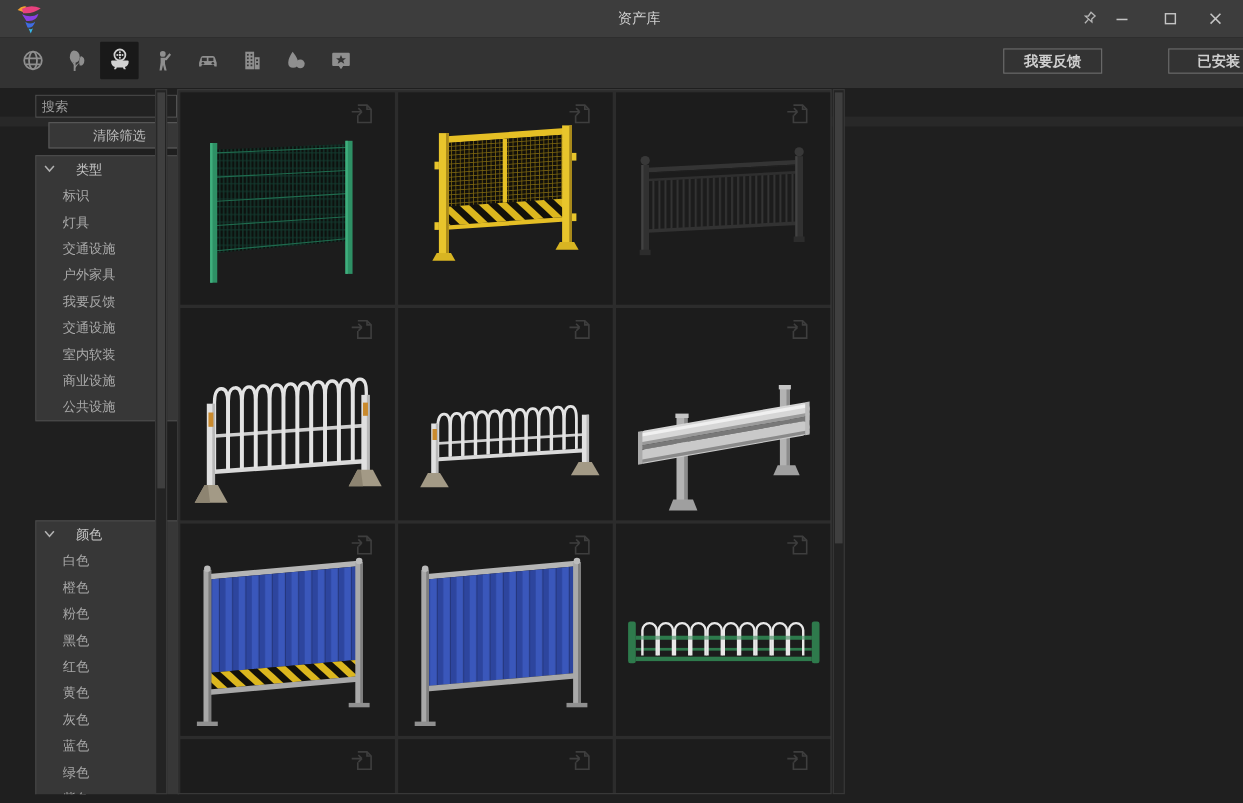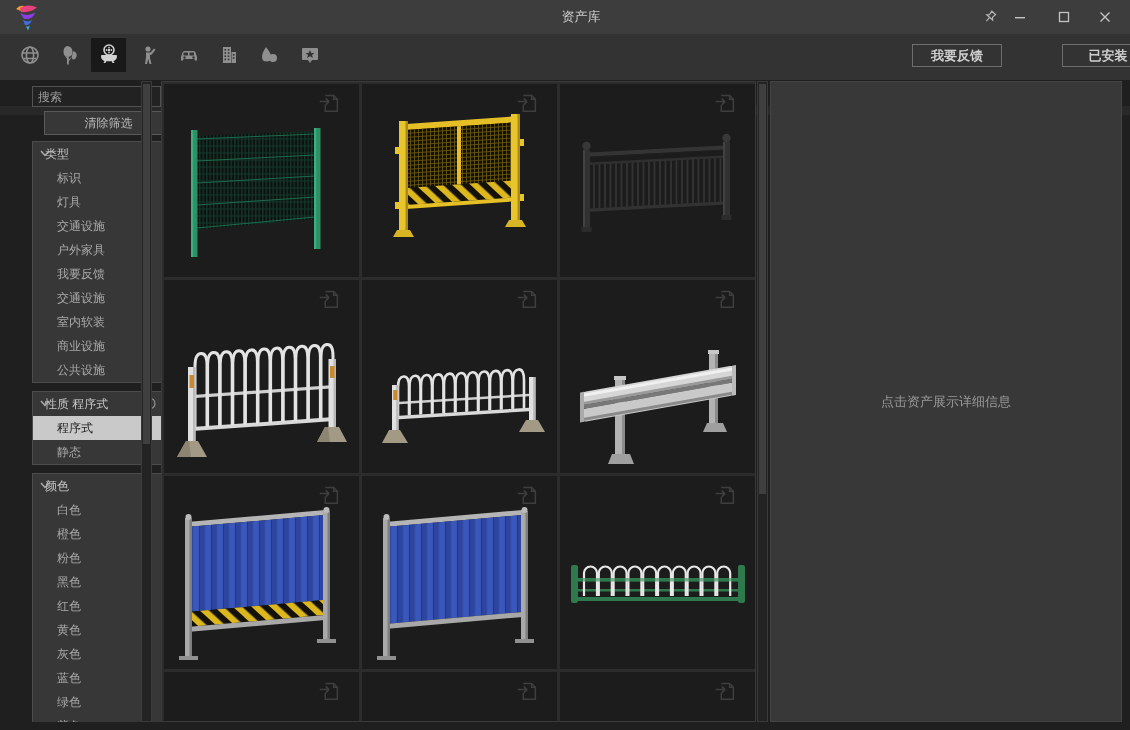--- a/index.html
+++ b/index.html
@@ -24,21 +24,21 @@
     font-size:13px; text-align:center; line-height:21px; background:#333;font-weight:bold; }
 
   
   .sidebar { position:absolute; left:8px; top:86px; width:131px; height:636px; overflow:hidden;margin-left:24px; }
   .search { position:absolute; left:0; top:0; width:129px; height:21px; background:#222222;
     border:1px solid #525252; color:#9d9d9d; font-size:12px; padding:0 5px;
     font-family:"Liberation Sans", sans-serif; }
   .clearbtn { position:absolute; left:12px; top:25px; width:129px; height:24px; background:#373737;
     border:1px solid #5a5a5a; color:#bdbdbd; font-size:12px; text-align:center; line-height:22px; }
   .sec { position:absolute; left:0; width:131px; background:#373737; border:1px solid #4c4c4c; }
-  .sec-h { position:relative; height:24px; line-height:24px; color:#c6c6c6; font-size:12px; padding-left:12px; }
+  .sec-h { position:relative; height:24px; line-height:24px; color:#c6c6c6; font-size:12px; padding-left:36px; }
   .sec-h .chev { position:absolute; left:7px; top:8px; }
   .sec-h .rem { position:absolute; right:6px; top:5px; }
   .itm { height:24px; line-height:24px; color:#a9a9a9; font-size:12px; padding-left:24px; }
   .itm.sel { background:#c9c9c9; color:#1d1d1d; }
 
   
   .sb { position:absolute; background:#232323; border:1px solid #3a3a3a; }
   .sb .thumb { position:absolute; left:1px; width:7px; background:#3f3f3f; }
 
   
@@ -187,34 +187,20 @@
       <div class="itm">灯具</div>
       <div class="itm">交通设施</div>
       <div class="itm">户外家具</div>
       <div class="itm">我要反馈</div>
       <div class="itm">交通设施</div>
       <div class="itm">室内软装</div>
       <div class="itm">商业设施</div>
       <div class="itm">公共设施</div>
     </div>
 
-    <div class="sec" style="top:305px">
-      <div class="sec-h">
-        <svg class="chev" width="10" height="7" viewBox="0 0 10 7">
-            <path d="M1 1 L5 5.5 L9 1" stroke="#b0b0b0" stroke-width="1.4" fill="none"></path>
-          </svg>
-        <span>性质 程序式</span>
-        <svg class="rem" width="13" height="13" viewBox="0 0 13 13">
-            <circle cx="6.5" cy="6.5" r="5.5" stroke="#9a9a9a" fill="none" stroke-width="1.1"></circle>
-            <path d="M4 6.5 H9" stroke="#9a9a9a" stroke-width="1.1"></path>
-          </svg>
-      </div>
-      <div class="itm sel">程序式</div>
-      <div class="itm">静态</div>
-    </div>
 
     <div class="sec" style="top:387px; height:260px">
       <div class="sec-h">
         <svg class="chev" width="10" height="7" viewBox="0 0 10 7">
             <path d="M1 1 L5 5.5 L9 1" stroke="#b0b0b0" stroke-width="1.4" fill="none"></path>
           </svg>
         <span>颜色</span>
       </div>
       <div class="itm">白色</div>
       <div class="itm">橙色</div>
@@ -549,17 +535,14 @@
         </svg>
       </div>
 
     </div>
   </div>
 
   <div class="sb" style="left:757px; top:81px; width:11px; height:641px">
     <div class="thumb" style="top:2px; height:410px"></div>
   </div>
 
-  <div class="detail">
-    <div class="ph">点击资产展示详细信息</div>
-  </div>
 
 </div>
 
 </body></html>

